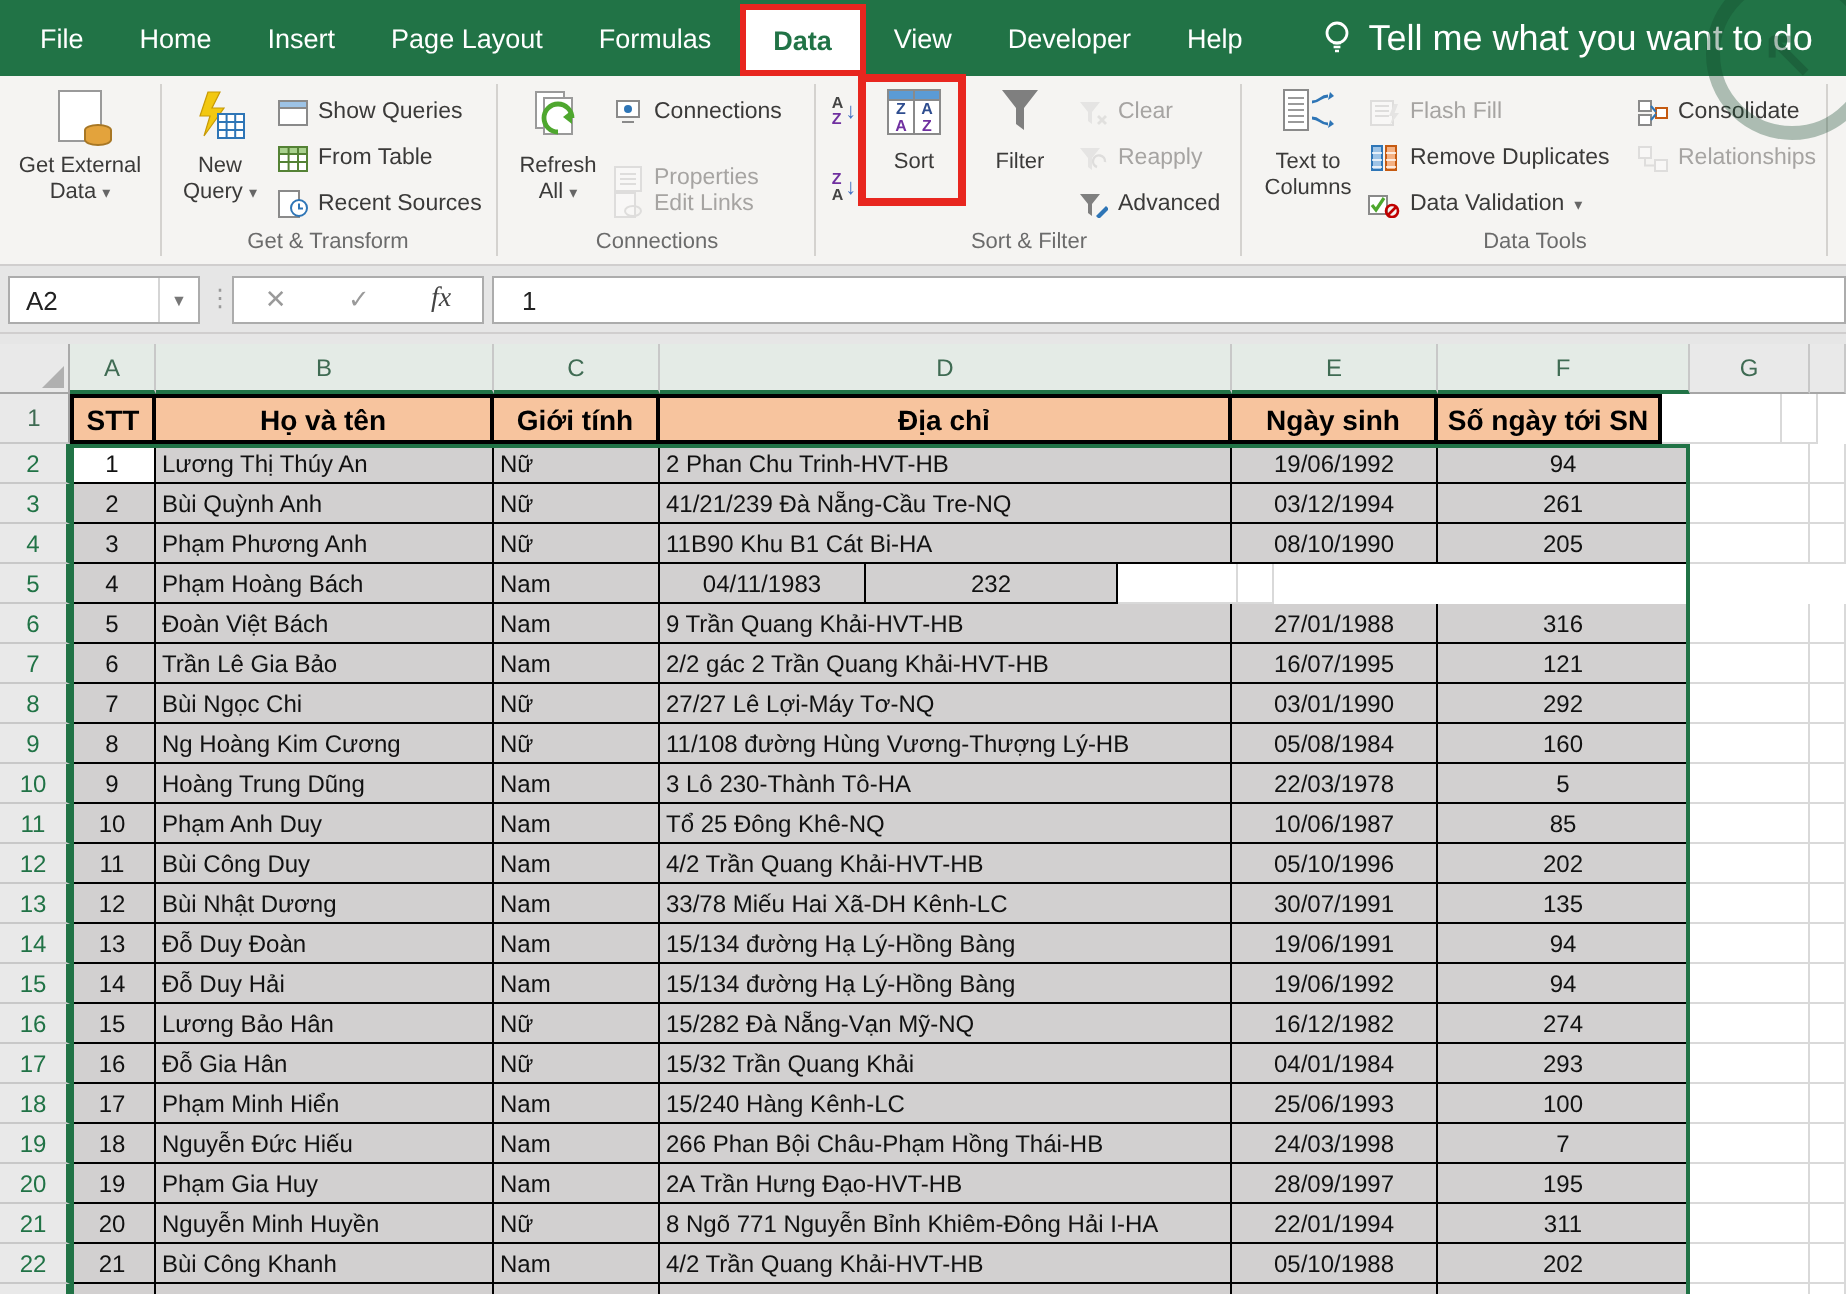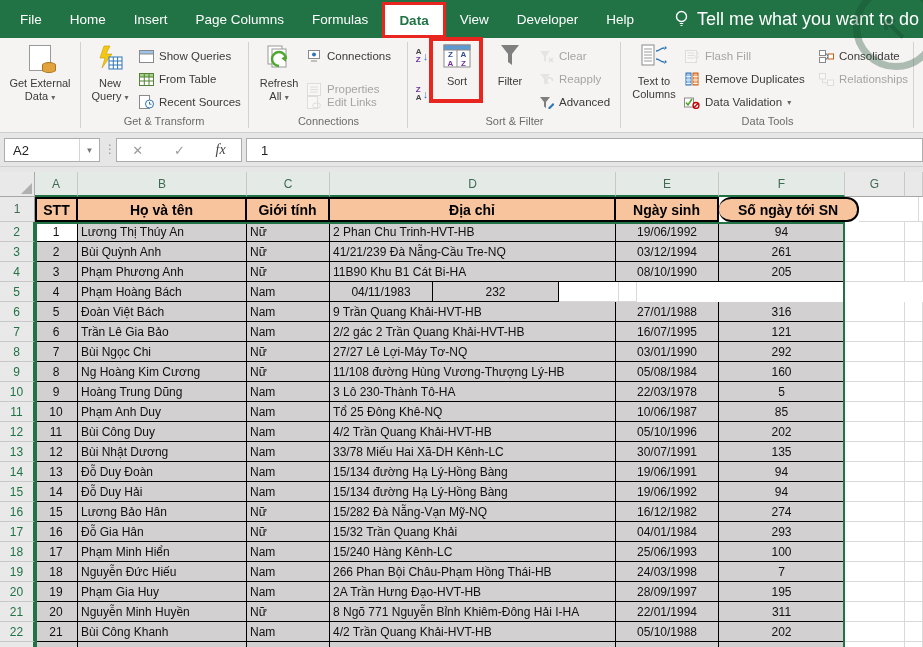--- a/index.html
+++ b/index.html
@@ -91,21 +91,21 @@
   svg { display:block; }
 </style>
 </head>
 <body>
 
 <div class="tabbar">
   <div style="display:flex;align-items:stretch;">
       <div class="tab">File</div>
       <div class="tab">Home</div>
       <div class="tab">Insert</div>
-      <div class="tab">Page Columns</div>
+      <div class="tab">Page Layout</div>
       <div class="tab">Formulas</div>
       <div class="tab active">Data</div>
       <div class="tab">View</div>
       <div class="tab">Developer</div>
       <div class="tab">Help</div>
     </div>
   <div class="tellme">
     <span class="sicon">
       <svg width="15" height="18" viewBox="0 0 15 18">
           <circle cx="7.5" cy="6.5" r="5" fill="none" stroke="#fff" stroke-width="1.4"></circle>
@@ -388,21 +388,21 @@
       <div class="colhdr" style="width: 18px;"></div>
     </div>
   <div class="rows">
       <div class="grow" style="height: 25px;">
         <div class="gut" style="height: 100%;">1</div>
         <div class="th first" style="width: 43px;">STT</div>
         <div class="th" style="width: 169px;">Họ và tên</div>
         <div class="th" style="width: 83px;">Giới tính</div>
         <div class="th" style="width: 286px;">Địa chỉ</div>
         <div class="th" style="width: 103px;">Ngày sinh</div>
-        <div class="th" style="width: 140px; border-radius: 12px;">Số ngày tới SN</div>
+        <div class="th" style="width: 112px;">Số ngày tới SN</div>
         <div class="te" style="width: 60px;"></div>
         <div class="te" style="width: 18px;"></div>
       </div>
       <div class="grow" style="height: 20px;">
         <div class="gut sel" style="height: 100%;">2</div>
         <div class="td center active" style="width: 43px;">1</div>
         <div class="td" style="width: 169px;">Lương Thị Thúy An</div>
         <div class="td" style="width: 83px;">Nữ</div>
         <div class="td" style="width: 286px;">2 Phan Chu Trinh-HVT-HB</div>
         <div class="td center" style="width: 103px;">19/06/1992</div>

